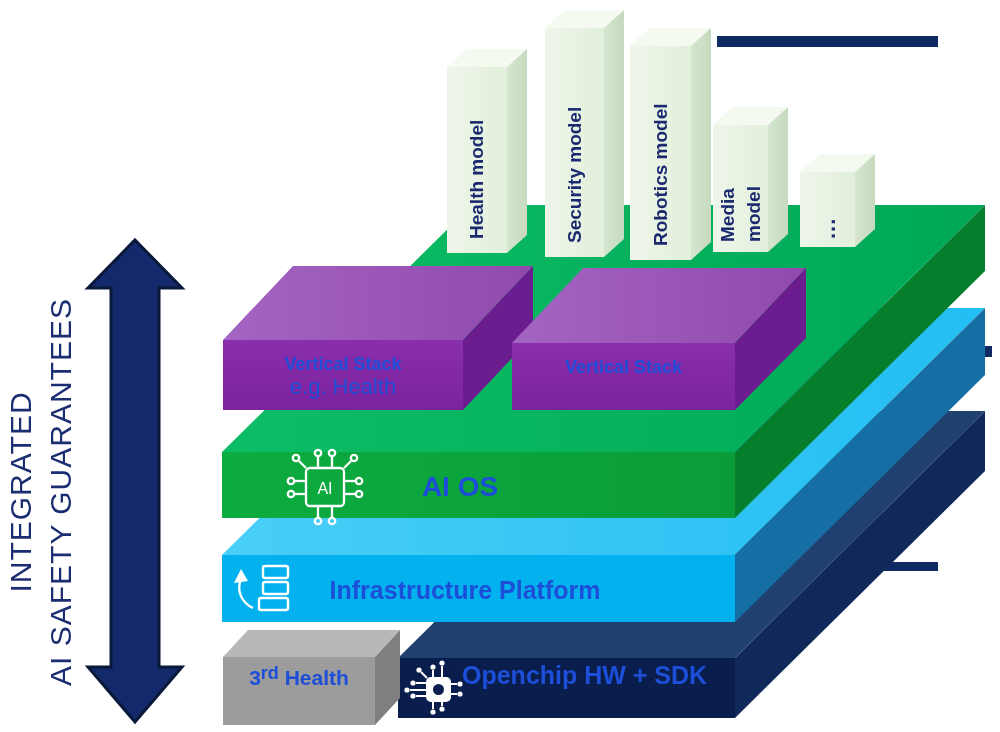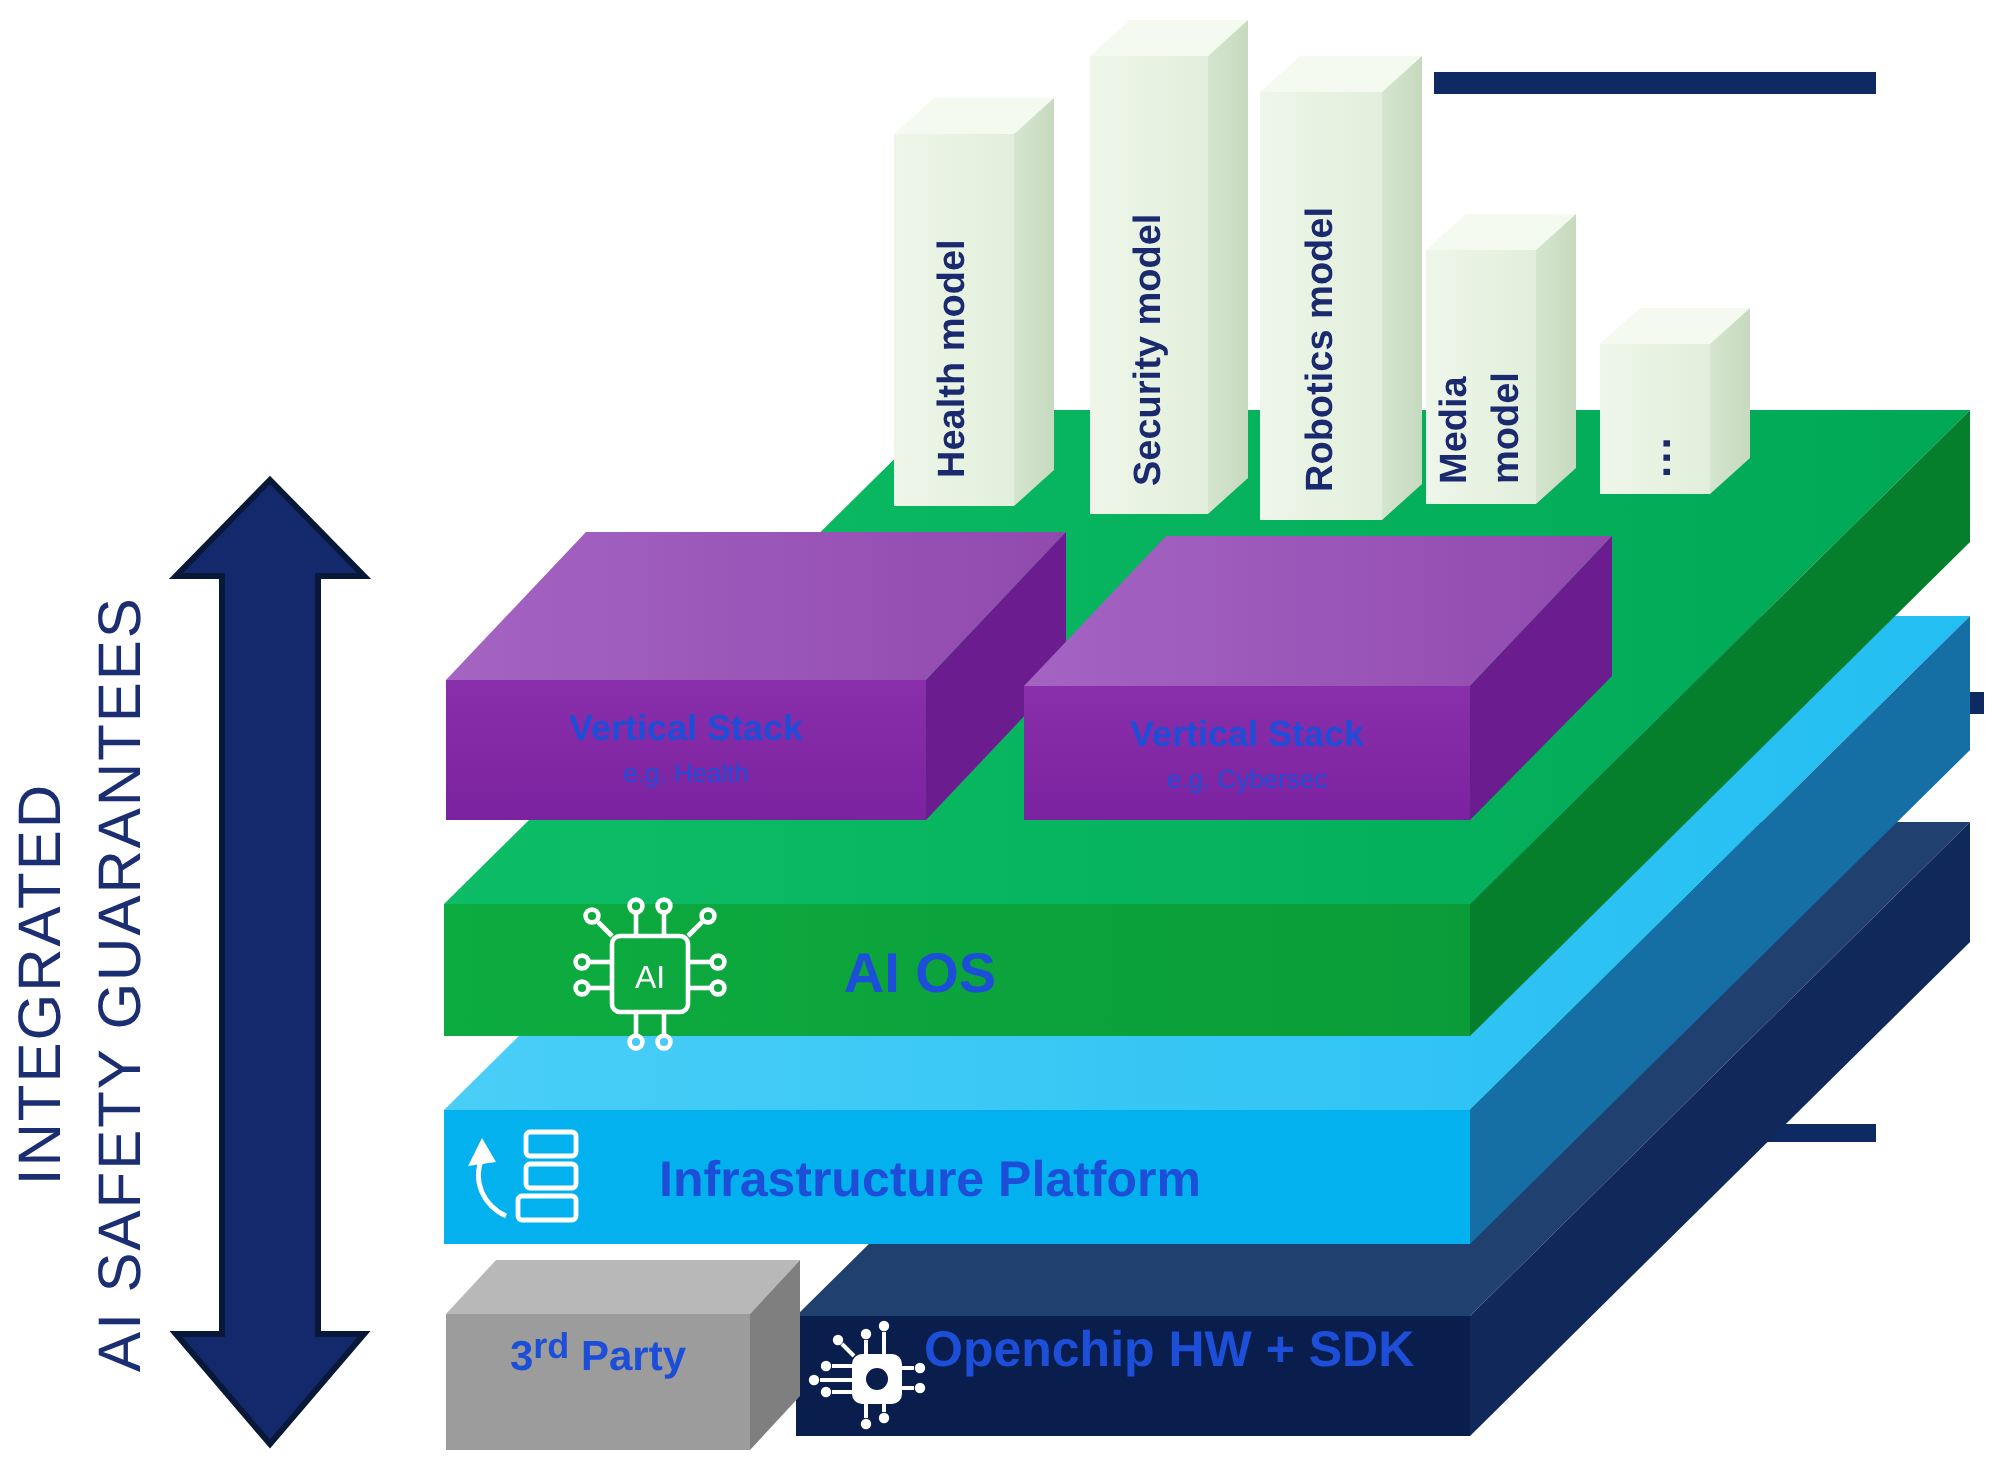--- a/index.html
+++ b/index.html
@@ -10,21 +10,21 @@
   .stage svg{position:absolute;left:0;top:0;}
   .txt{position:absolute;color:#1d4ed8;}
   .slab-label{font-weight:bold;text-align:center;}
   .ai-os-label{left:350px;top:470px;width:220px;font-size:28px;line-height:34px;}
   .infra-label{left:300px;top:574px;width:330px;font-size:25px;line-height:32px;}
   .openchip-label{left:462px;top:659px;width:290px;font-size:25px;line-height:32px;text-align:left;}
   .gray-label{left:223px;top:661px;width:152px;font-size:21px;line-height:25px;font-weight:bold;text-align:center;}
   .gray-label sup{font-size:18px;vertical-align:6px;}
   .vstack{text-align:center;}
   .vstack .t1{font-size:18px;font-weight:bold;line-height:24px;}
-  .vstack .t2{font-size:13px;line-height:22px;}
+  .vstack .t2{font-size:22px;line-height:22px;}
   .vstack1{left:223px;top:352px;width:240px;}
   .vstack2{left:512px;top:355px;width:223px;}
   .rot{position:absolute;transform:rotate(-90deg);transform-origin:0 0;}
   .axis-label{
     width:440px;height:80px;left:1px;top:712px;
     color:#1C2E72;font-size:30px;line-height:40px;letter-spacing:1px;text-align:center;
   }
   .bar-label{
     color:#1B2A6E;font-weight:bold;font-size:19px;text-align:left;
     padding-left:14px;box-sizing:border-box;white-space:nowrap;
@@ -211,23 +211,22 @@
   <div>model</div>
 </div>
 <div class="rot bar-label bl-5">...</div>
 
 <div class="txt vstack vstack1">
   <div class="t1">Vertical Stack</div>
   <div class="t2">e.g. Health</div>
 </div>
 <div class="txt vstack vstack2">
   <div class="t1">Vertical Stack</div>
-  <div class="t2">e.g. Cybersec</div>
 </div>
 
 <div class="txt slab-label infra-label">Infrastructure Platform</div>
 <div class="txt slab-label ai-os-label">AI OS</div>
 <div class="txt slab-label openchip-label">Openchip HW + SDK</div>
 <div class="txt gray-label">
-  <div><span>3</span><sup>rd</sup> <span>Party</span></div>
+  <div><span>3</span><sup>rd</sup> <span>Health</span></div>
 </div>
 
 </div>
 
 </body></html>

